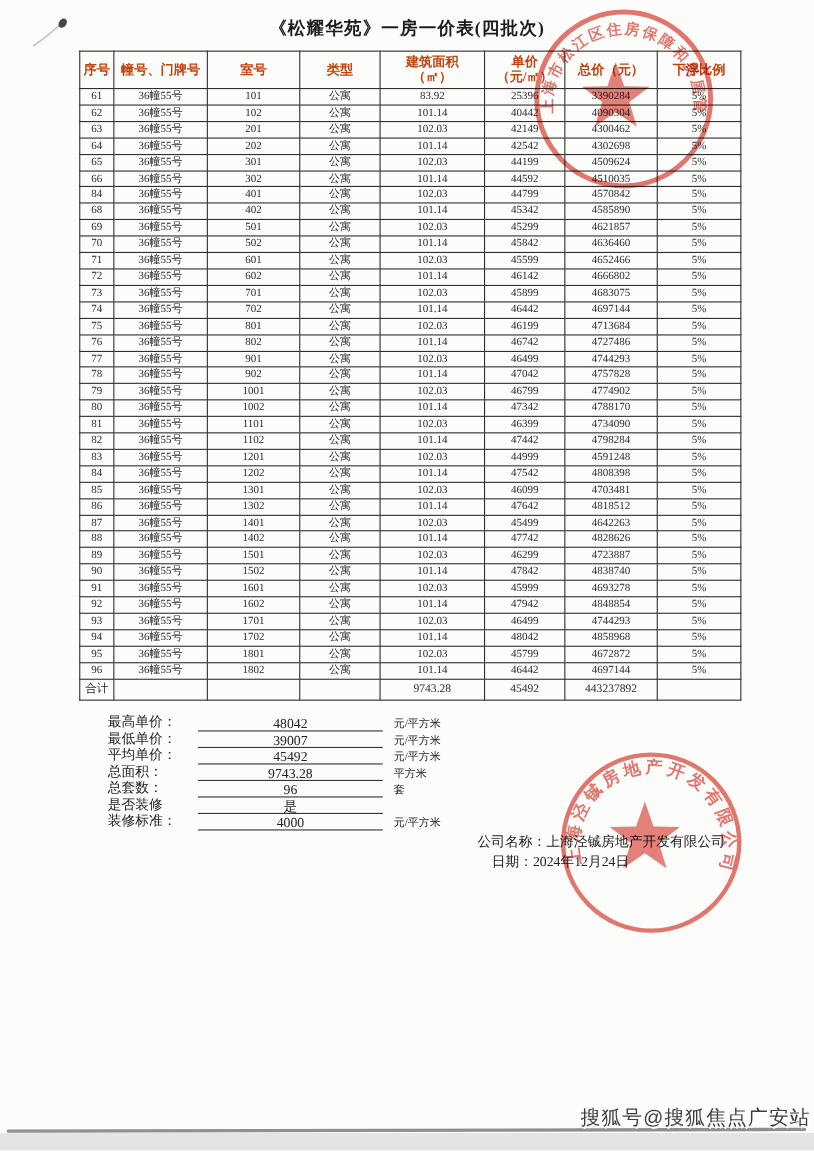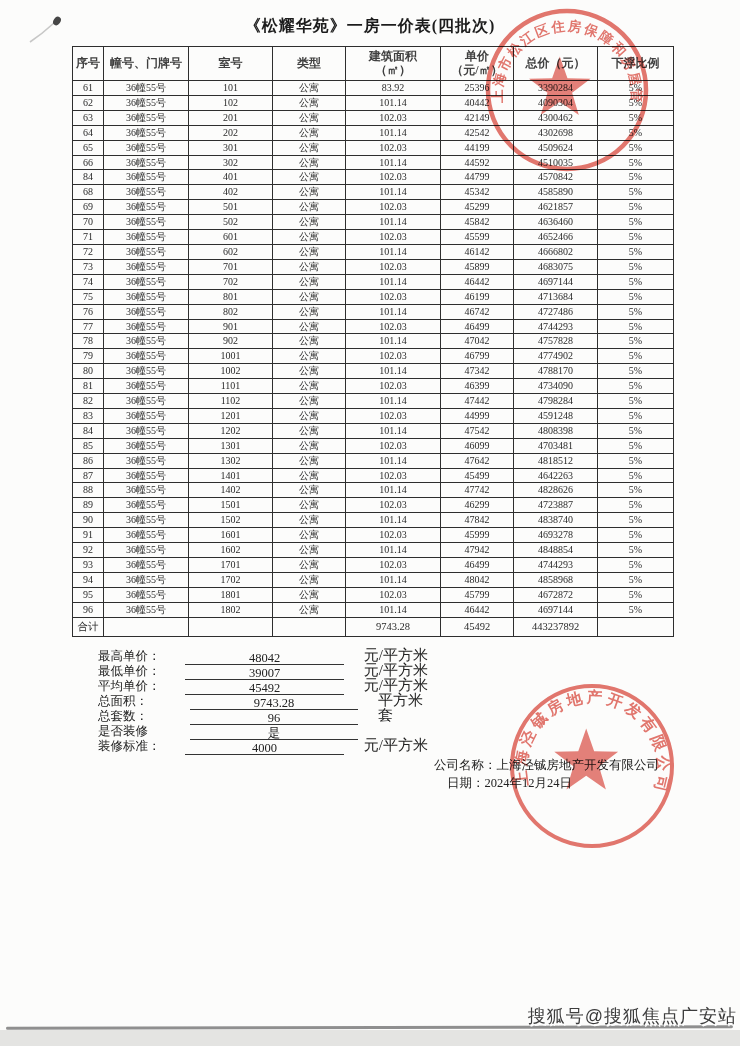--- a/index.html
+++ b/index.html
@@ -20,32 +20,32 @@
   table.price {
     border-collapse:collapse; table-layout:fixed; width:601px;
     font-family:"Liberation Serif", serif;
   }
   table.price th, table.price td {
     border:1px solid #2e2e2e; text-align:center; vertical-align:middle;
     overflow:hidden; padding:0; color:#2a2a2a;
   }
   table.price th {
     font-size:12px; font-weight:bold; height:34px; line-height:1.15;
-    white-space:pre-line; color:#404040;
+    white-space:pre-line; color:#c2410c;
   }
   table.price td { font-size:10px; height:13.9px; line-height:13.9px; }
   table.price tr.total-row td { height:18px; line-height:18px; font-size:10.5px;margin-top:29px; }
   .summary { position:absolute; top:650px; left:98px; width:330px; }
-  .summary-row { display:flex; align-items:flex-end; height:15px;gap:10px; }
+  .summary-row { display:flex; align-items:flex-end; height:15px; }
   .summary-label { width:82px; font-size:12.5px; color:#222; white-space:nowrap; }
   .summary-value {
     width:168px; border-bottom:1.2px solid #333; text-align:center;
     font-size:12.5px; color:#222; line-height:14px; height:14px;
   }
-  .summary-unit { margin-left:10px; font-size:15px; color:#222; white-space:nowrap; }
+  .summary-unit { margin-left:10px; font-size:10px; color:#222; white-space:nowrap; }
   .footer-block { position:absolute; top:756px; left:434px; font-size:12.5px; color:#222; line-height:18px; }
   .footer-date { margin-left:13px; }
   .seal { position:absolute; mix-blend-mode:multiply; opacity:0.78; filter:blur(0.35px); }
   .seal-top { top:5px; left:482px; color:#dc5046; }
   .seal-bottom { top:681px; left:507px; color:#dd584e; }
   .watermark {
     position:absolute; top:1004px; right:3px; z-index:30;
     font-family:"Liberation Sans", sans-serif;
     font-size:18px; font-weight:normal; color:#3d3d3d; letter-spacing:1px;
     text-shadow:1.5px 1.5px 0 #ffffff, -1px -1px 0 #fafafa;

